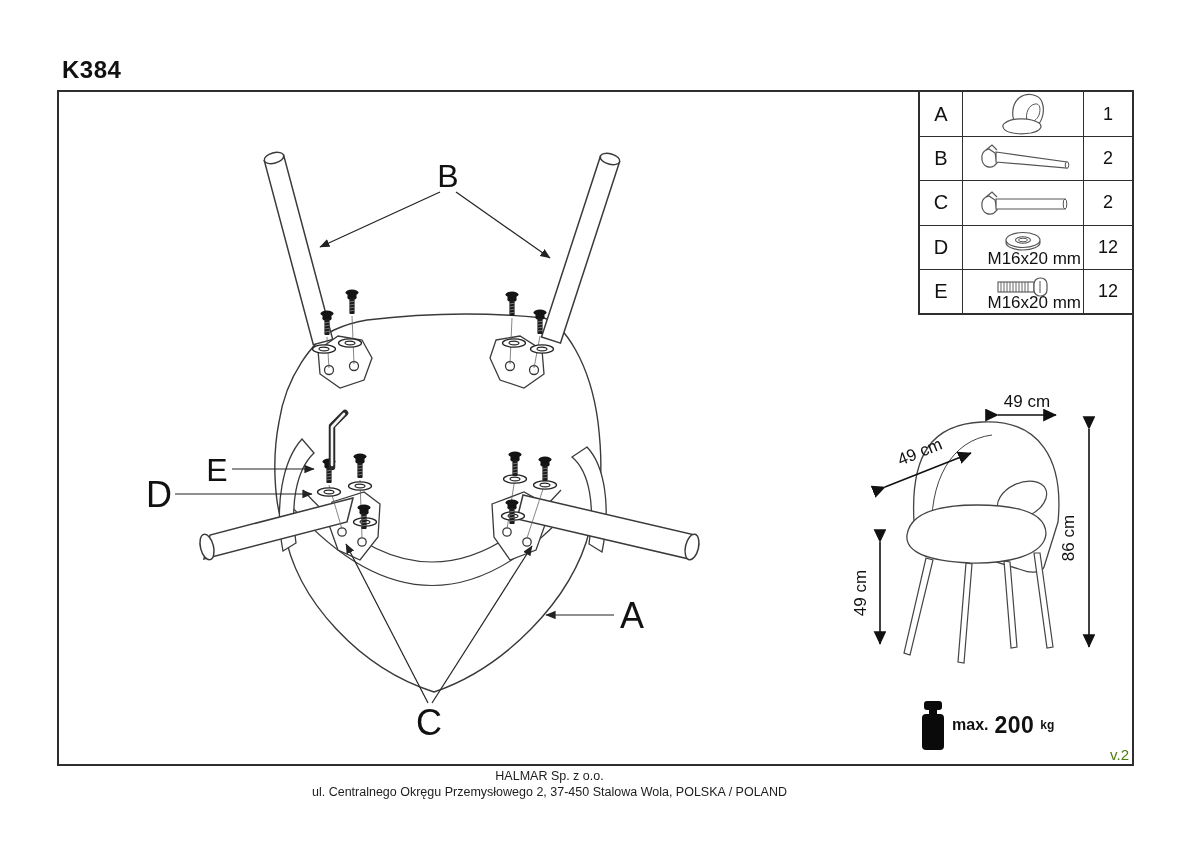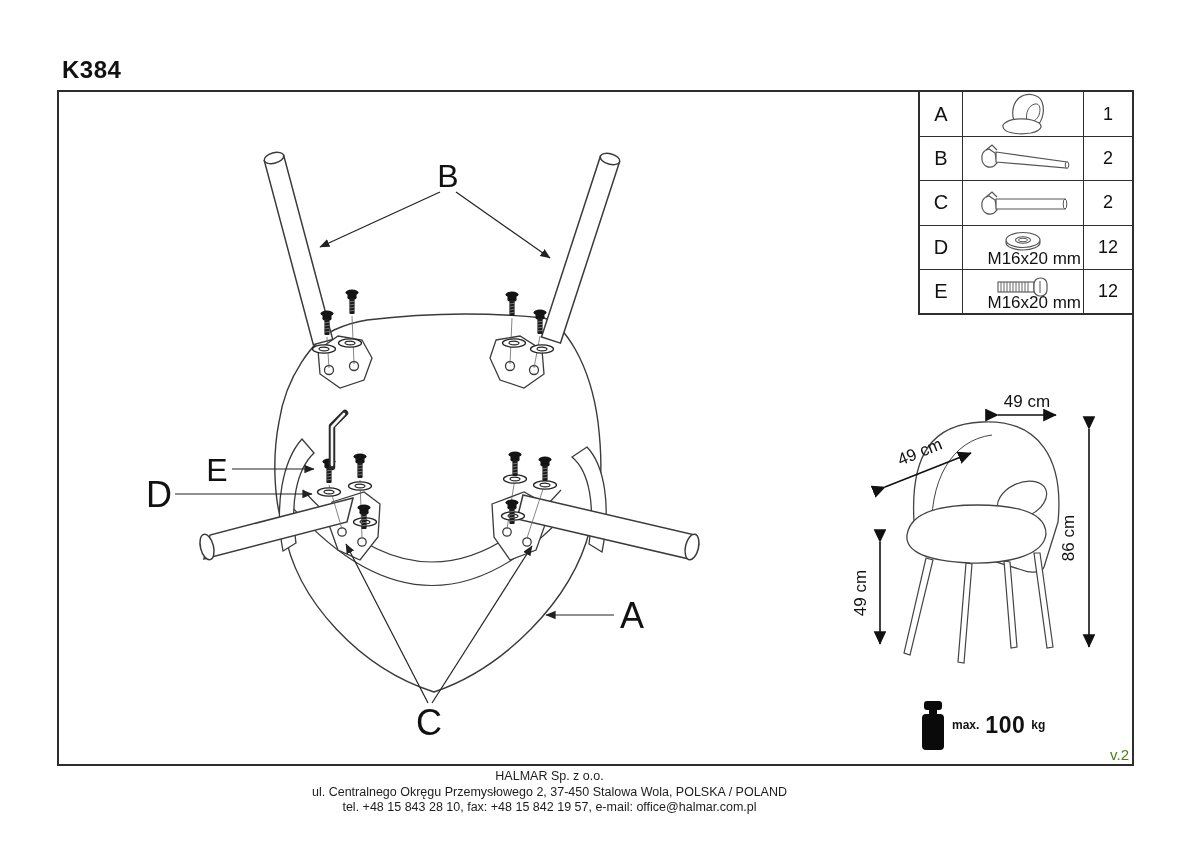--- a/index.html
+++ b/index.html
@@ -19,21 +19,21 @@
                  grid-template-rows:repeat(5,1fr); }
   .pt-cell { border-top:1.5px solid #2e2e2e; display:flex; align-items:center; justify-content:center;
              box-sizing:border-box; position:relative; }
   .pt-cell.r0 { border-top:none; }
   .pt-icon { border-left:1.5px solid #2e2e2e; border-right:1.5px solid #2e2e2e; }
   .pt-letter { font-size:20px; }
   .pt-qty { font-size:18px; }
   .spec { position:absolute; right:2px; bottom:0; font-size:17px; white-space:nowrap; }
 
   .weight { position:absolute; left:861px; top:608px; display:flex; align-items:center; gap:6px; }
-  .w-max { font-size:12px; font-weight:bold; }
+  .w-max { font-size:16px; font-weight:bold; }
   .w-val { font-size:23px; font-weight:bold; letter-spacing:.5px; }
   .w-unit { font-size:12px; font-weight:bold; }
 
   .version { position:absolute; right:3px; bottom:1px; font-size:15px; color:#4d7c0f; }
 
   .footer { position:absolute; left:0; top:769px; width:1099px; text-align:center;
             font-size:12.5px; line-height:15.6px; color:#1d1d1d; }
 </style>
 </head>
 <body>
@@ -274,26 +274,25 @@
       <text x="222" y="148" text-anchor="middle" font-size="17" transform="rotate(-90 222 148)">86 cm</text>
     </svg>
 
     <div class="weight">
       <svg width="26" height="50" viewBox="0 0 26 50">
         <rect x="4" y="1" width="18" height="9" rx="3" fill="#0a0a0a"></rect>
         <rect x="9" y="8" width="8" height="7" fill="#0a0a0a"></rect>
         <rect x="2" y="14" width="22" height="36" rx="4" fill="#0a0a0a"></rect>
       </svg>
       <span class="w-max">max.</span>
-      <span class="w-val">100</span>
+      <span class="w-val">200</span>
       <span class="w-unit">kg</span>
     </div>
 
     <div class="version">v.2</div>
   </div>
 
   <div class="footer">
     <div>HALMAR Sp. z o.o.</div>
     <div>ul. Centralnego Okręgu Przemysłowego 2, 37-450 Stalowa Wola, POLSKA / POLAND</div>
-    <div>tel. +48 15 843 28 10, fax: +48 15 842 19 57, e-mail: office@halmar.com.pl</div>
   </div>
 
 </div>
 
 </body></html>

